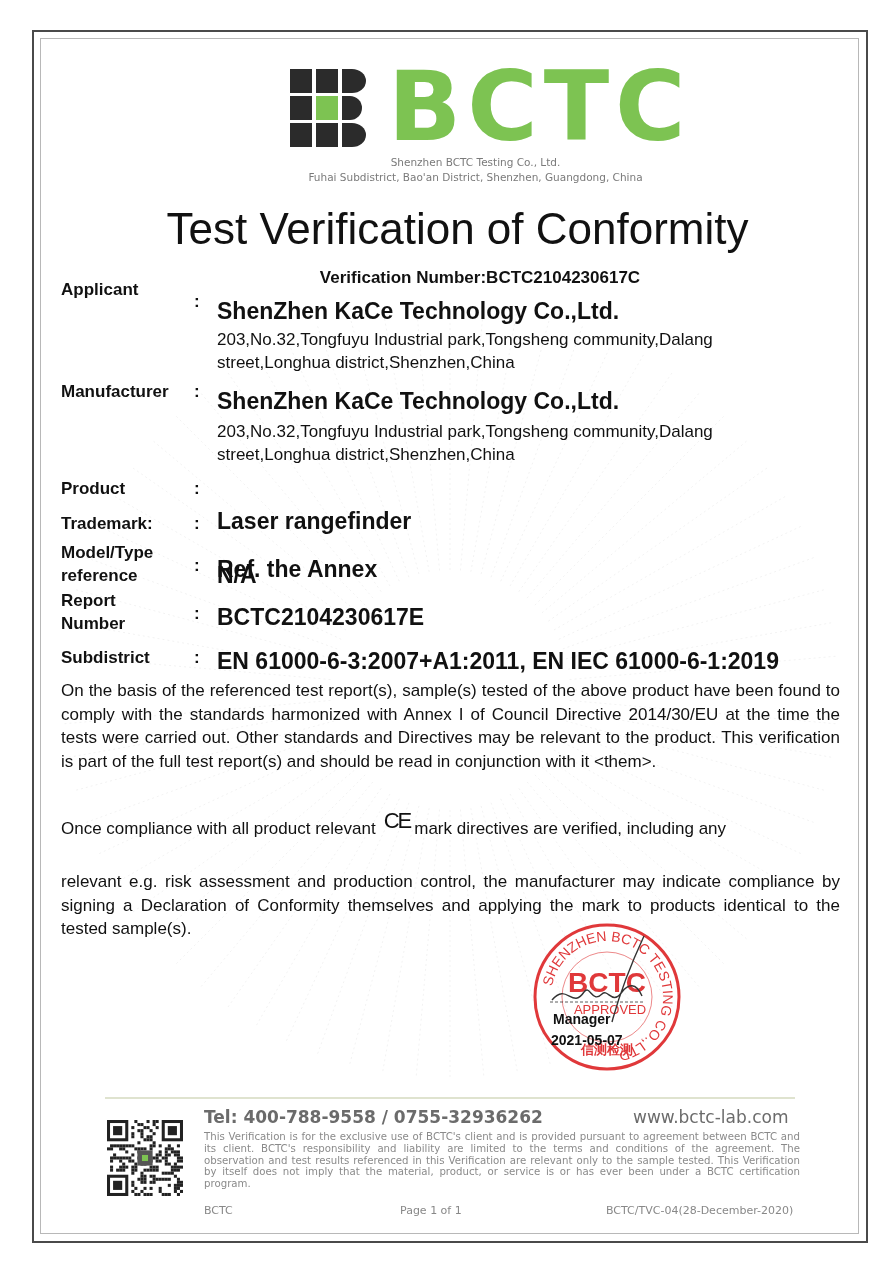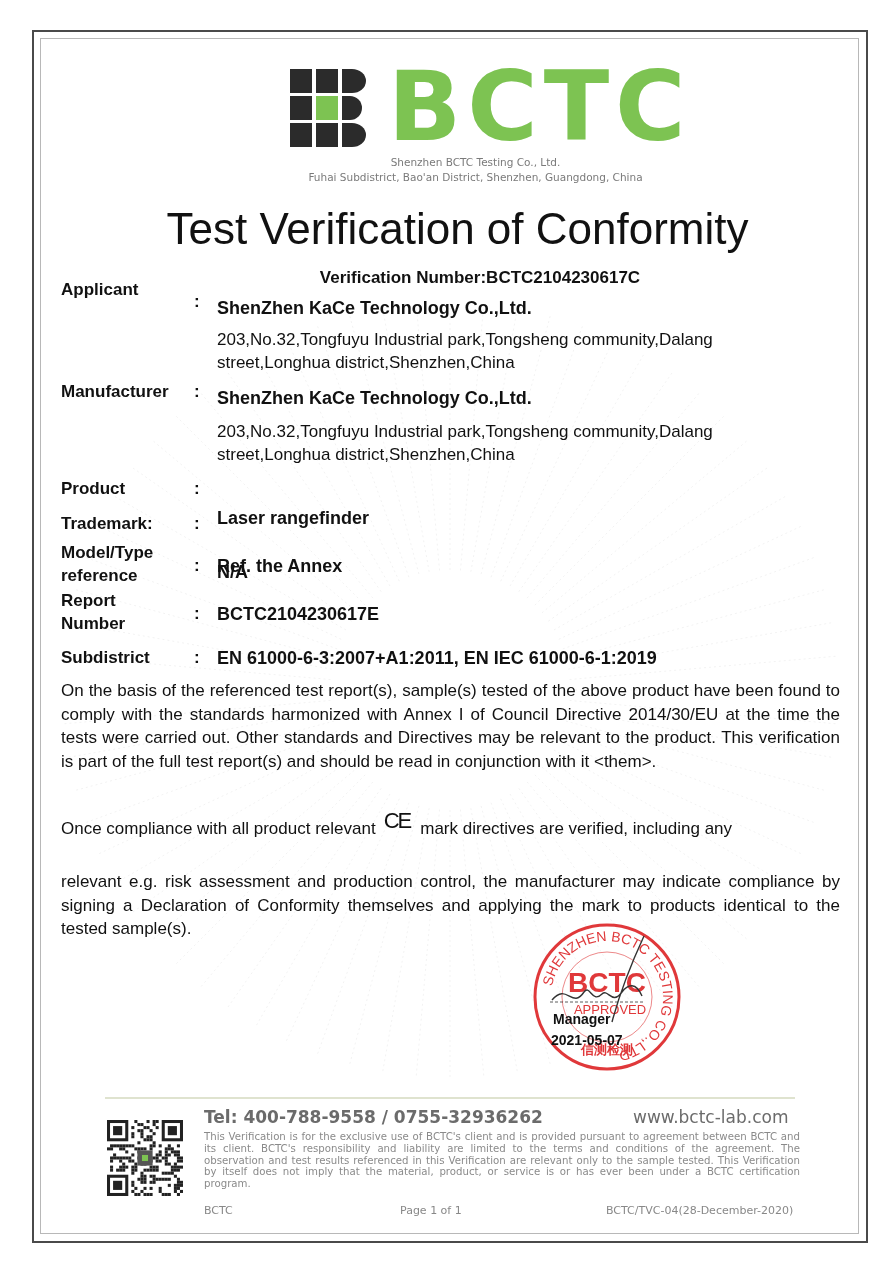--- a/index.html
+++ b/index.html
@@ -12,25 +12,25 @@
     .logo-mark { position: absolute; left: 0; top: 0; width: 76px; height: 78px; }
     .logo-text { position: absolute; left: 98px; top: -12px; font-size: 96px; font-weight: bold; color: #7dc352; letter-spacing: 6px; line-height: 100px; font-family: "DejaVu Sans", sans-serif; }
 
     .company { position: absolute; left: 0; width: 895px; top: 155px; text-align: center; font-family: "DejaVu Sans", sans-serif; font-size: 10.5px; color: #7a7a7a; line-height: 15px; margin-left: 28px; }
 
     .doc-title { position: absolute; left: 0; width: 915px; top: 204px; text-align: center; font-size: 44px; color: #111; }
     .verif-num { position: absolute; left: 0; width: 960px; top: 268px; text-align: center; font-size: 17px; font-weight: bold; }
 
     .field-label { position: absolute; left: 61px; font-size: 17px; font-weight: bold; line-height: 23px; }
     .field-colon { position: absolute; left: 194px; font-size: 17px; font-weight: bold; }
-    .field-value { position: absolute; left: 217px; font-size: 18px; font-weight: bold; }
+    .field-value { position: absolute; left: 217px; font-size: 23px; font-weight: bold; }
     .field-addr { position: absolute; left: 217px; font-size: 17px; line-height: 23px; width: 580px; }
 
     .para { position: absolute; left: 61px; width: 779px; font-size: 17px; line-height: 23.5px; text-align: justify; }
-    .ce-mark { display: inline-block; font-size: 22px; font-weight: normal; margin: 0 10px 0 8px; position: relative; top: -6px; letter-spacing: -2px; }
+    .ce-mark { display: inline-block; font-size: 22px; font-weight: normal; margin: 0 4px 0 8px; position: relative; top: -6px; letter-spacing: -2px; }
 
     .stamp { position: absolute; left: 532px; top: 922px; width: 150px; height: 150px; }
     .stamp-manager { position: absolute; left: 553px; top: 1011px; font-size: 14px; font-weight: bold; color: #111; }
     .stamp-date { position: absolute; left: 551px; top: 1032px; font-size: 14px; font-weight: bold; color: #111; }
 
     .footer-line { position: absolute; left: 105px; top: 1097px; width: 690px; height: 2px; background: #dfe3cf; }
     .qr { position: absolute; left: 107px; top: 1120px; width: 76px; height: 76px; }
     .tel { position: absolute; left: 204px; top: 1107px; font-family: "DejaVu Sans", sans-serif; font-weight: bold; font-size: 17px; color: #6b6b6b; }
     .website { position: absolute; left: 633px; top: 1107px; font-family: "DejaVu Sans", sans-serif; font-weight: normal; font-size: 17px; color: #6b6b6b; }
     .disclaimer { position: absolute; left: 204px; top: 1131px; width: 596px; font-family: "DejaVu Sans", sans-serif; font-size: 10.2px; line-height: 11.8px; color: #8a8a8a; text-align: justify; }

